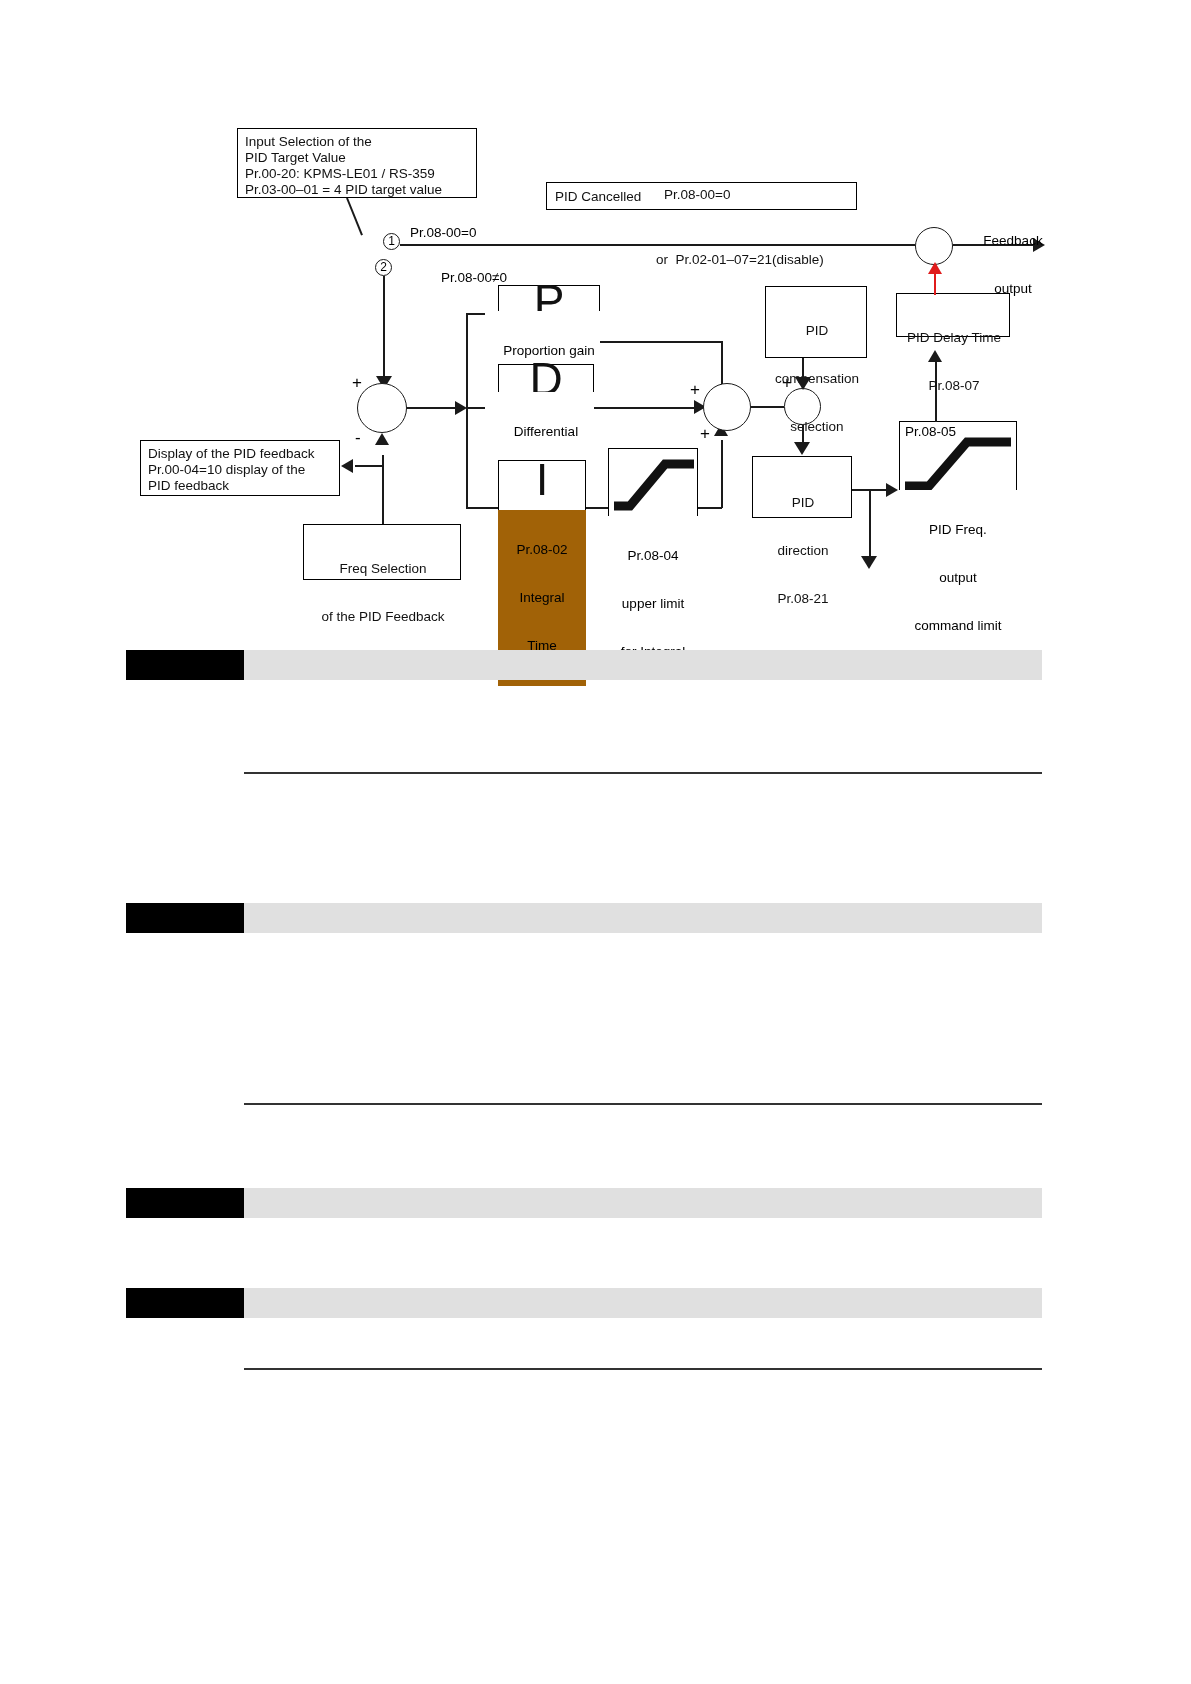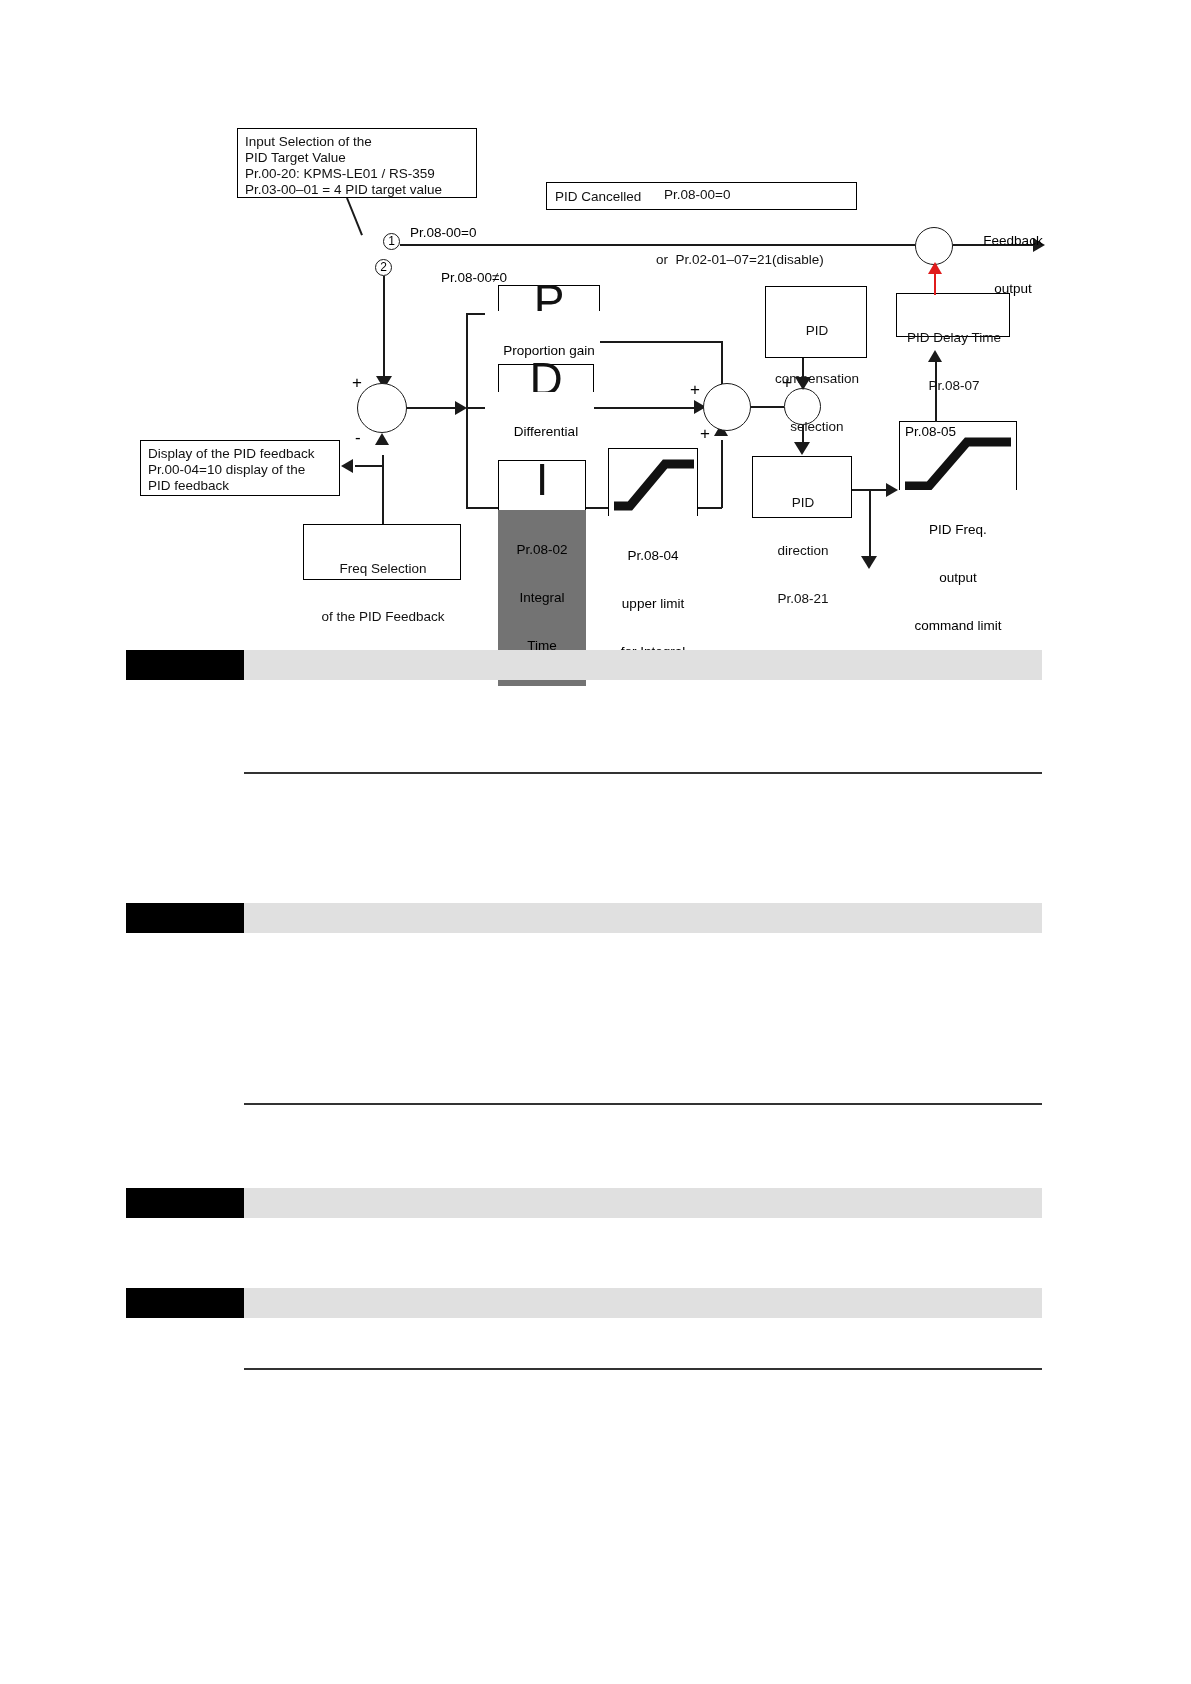--- a/index.html
+++ b/index.html
@@ -104,21 +104,21 @@
   </div>
   <div class="lbl ctr" style="left:498px;top:392px;width:96px;text-align:center;background:#fff;">
     <div>Differential</div>
     <div>Time</div>
     <div>Pr.08-03</div>
   </div>
 
   <div class="box" style="left:498px;top:460px;width:88px;height:100px;">
     <div class="bigletter narrow" style="margin-top:-4px;">I</div>
   </div>
-  <div class="lbl ctr" style="left:498px;top:510px;width:88px;text-align:center;background:#737373;">
+  <div class="lbl ctr" style="left:498px;top:510px;width:88px;text-align:center;background:#a16207;">
     <div>Pr.08-02</div>
     <div>Integral</div>
     <div>Time</div>
   </div>
 
   <div class="line hline" style="left:586px;top:507px;width:22px;"></div>
 
   <div class="box" style="left:608px;top:448px;width:90px;height:112px;"></div>
   <svg class="ramp" style="left:608px;top:448px;" width="90" height="70" viewBox="0 0 90 70">
     <polyline points="6,58 22,58 57,16 86,16" fill="none" stroke="#111" stroke-width="9" stroke-linejoin="miter"></polyline>

